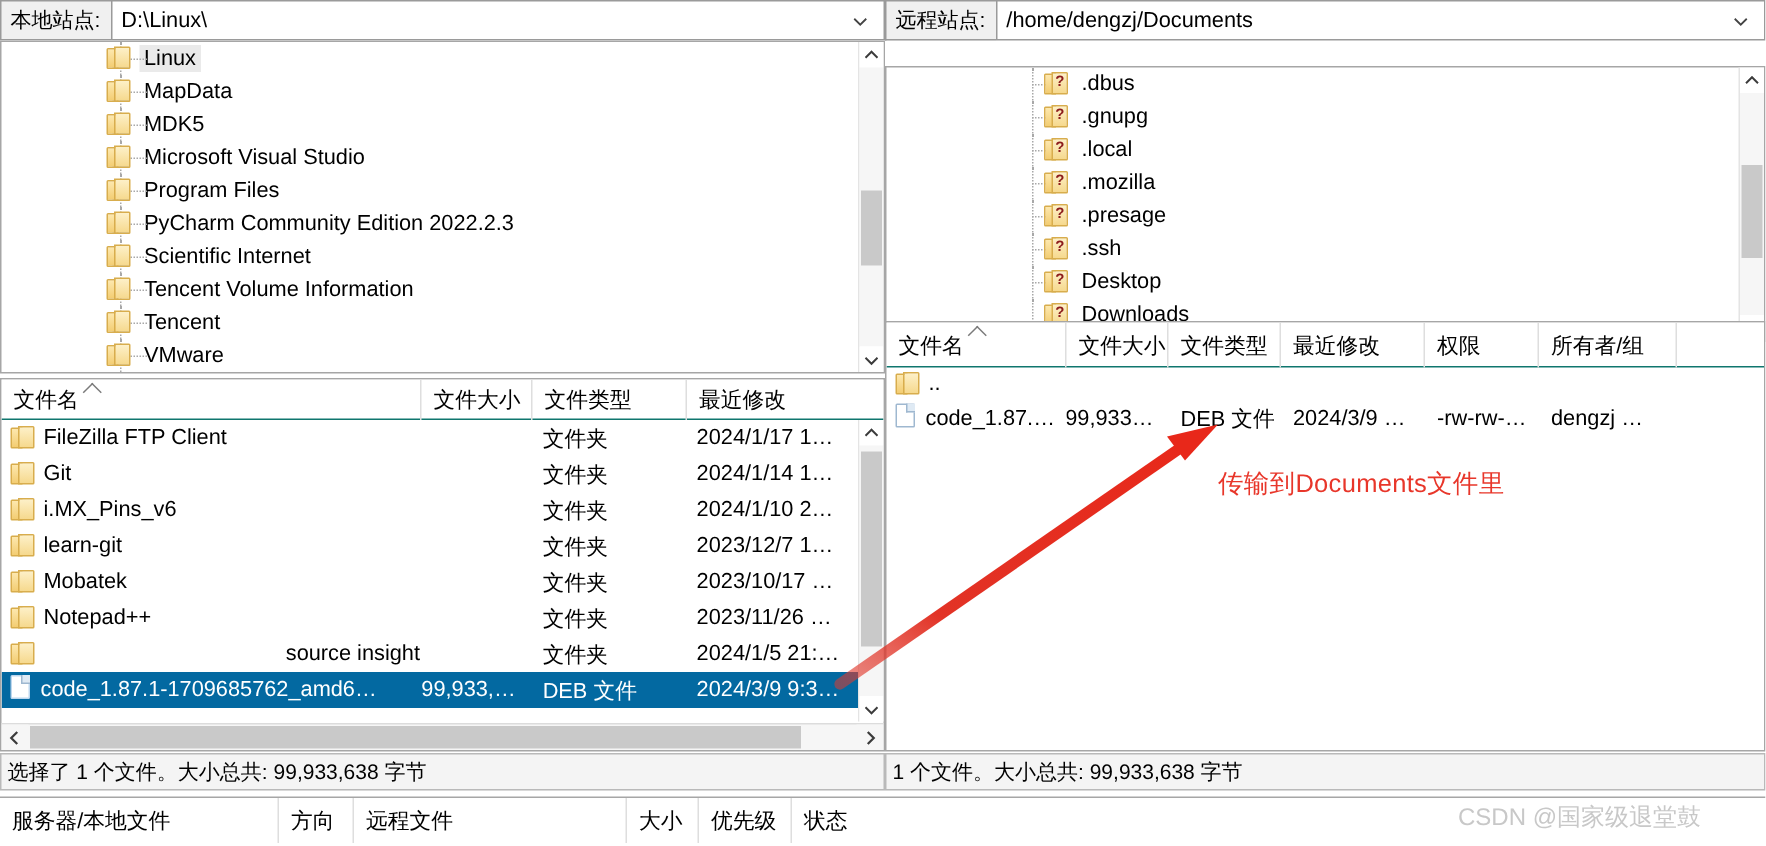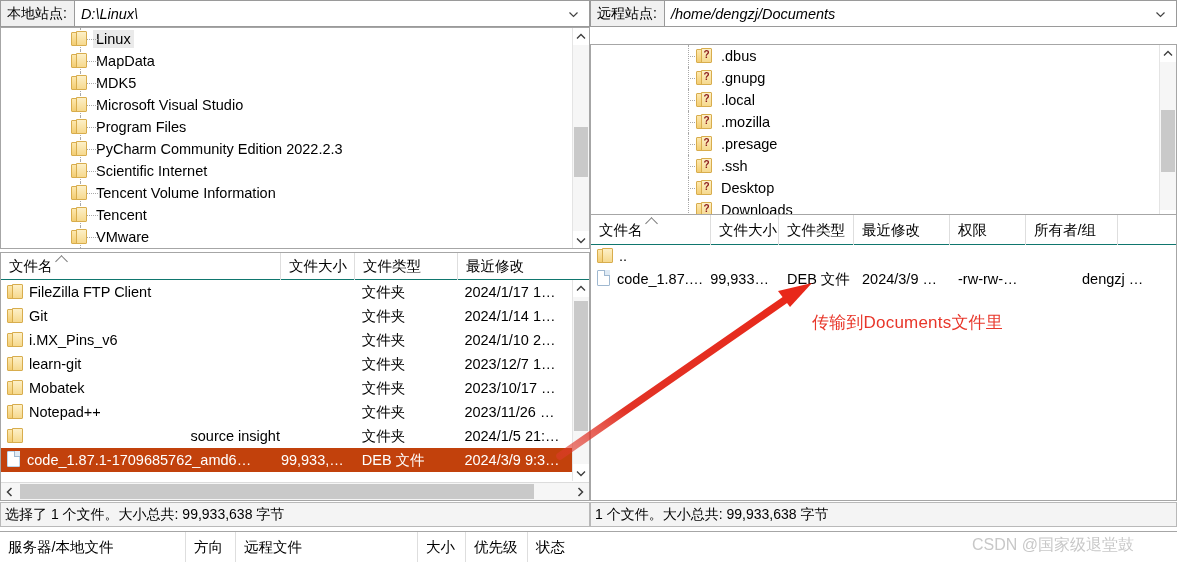--- a/index.html
+++ b/index.html
@@ -38,21 +38,20 @@
     white-space: nowrap;
   }
   .sitebar .combo {
     flex: 1;
     display: flex; align-items: center;
     border: 1px solid #9a9a9a;
     background: #ffffff;
     position: relative;
     padding-left: 6px;
     font-size: 14.5px;
-    font-style: italic;
   }
   .sitebar .combo .chev {
     position: absolute; right: 9px; top: 50%;
     transform: translateY(-50%);
     width: 13px; height: 13px;
   }
 
   
   .treepane {
     position: absolute;
@@ -228,21 +227,21 @@
     position: absolute;
     left: 0; right: 0; top: 27px;
     overflow: hidden;
   }
   .lrow {
     height: 24px;
     display: flex; align-items: center;
     white-space: nowrap;
     font-size: 14.5px;
   }
-  .lrow.selected { background: #c2410c; color: #ffffff; }
+  .lrow.selected { background: #0369a1; color: #ffffff; }
   .lrow .c {
     height: 24px;
     display: flex; align-items: center;
     overflow: hidden;
     padding-left: 8px;
   }
   .lrow .c.name { padding-left: 6px; gap: 7px; }
   .lrow .c.right { justify-content: flex-end; padding-right: 10px; }
   .lrow.selected .fileic { border-color: #bdd7ee; }
 
@@ -711,21 +710,21 @@
           </div>
         <div class="c" style="width:75px;height:24px;">
             <span>DEB 文件</span>
           </div>
         <div class="c" style="width:96px;height:24px;">
             <span>2024/3/9 …</span>
           </div>
         <div class="c" style="width:76px;height:24px;">
             <span>-rw-rw-…</span>
           </div>
-        <div class="c" style="width:92px;height:24px;margin-left:48px;">
+        <div class="c" style="width:92px;height:24px;">
             <span>dengzj …</span>
           </div>
       </div>
     </div>
   </div>
 
   <div class="statusbar" style="left:590px;top:502px;width:587px;">
     <span>1 个文件。大小总共: 99,933,638 字节</span>
   </div>
 

